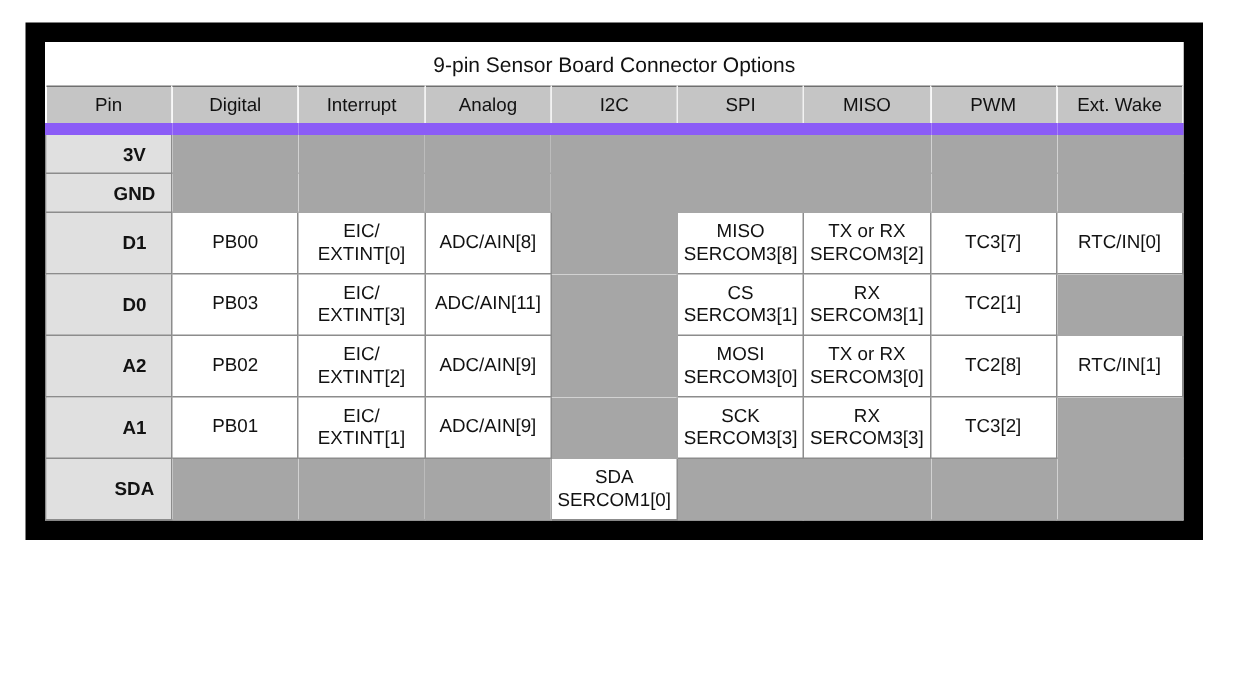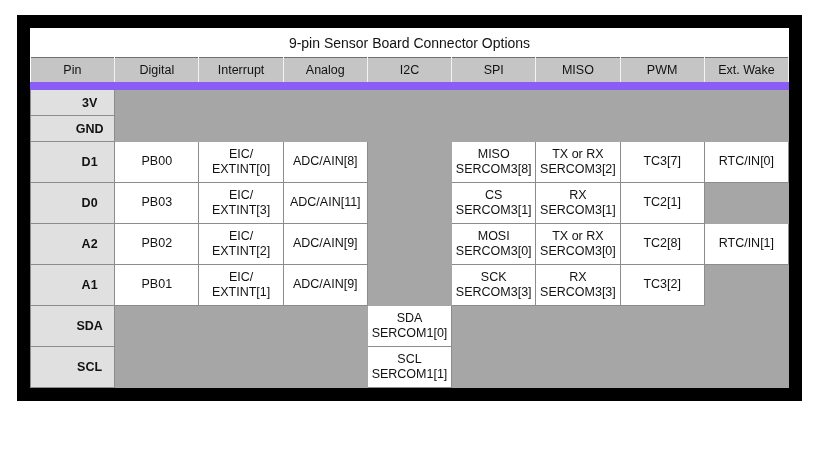--- a/index.html
+++ b/index.html
@@ -169,27 +169,15 @@
           <td class="blocked"></td>
           <td class="blocked"></td>
           <td class="blocked"></td>
           <td class="cell">SDA
 SERCOM1[0]</td>
           <td class="blocked"></td>
           <td class="blocked"></td>
           <td class="blocked"></td>
           <td class="blocked"></td>
         </tr>
-        <tr class="tall">
-          <td class="pin">SCL</td>
-          <td class="blocked"></td>
-          <td class="blocked"></td>
-          <td class="blocked"></td>
-          <td class="cell">SCL
-SERCOM1[1]</td>
-          <td class="blocked"></td>
-          <td class="blocked"></td>
-          <td class="blocked"></td>
-          <td class="blocked"></td>
-        </tr>
       </tbody>
   </table>
 </div>
 
 </body></html>

